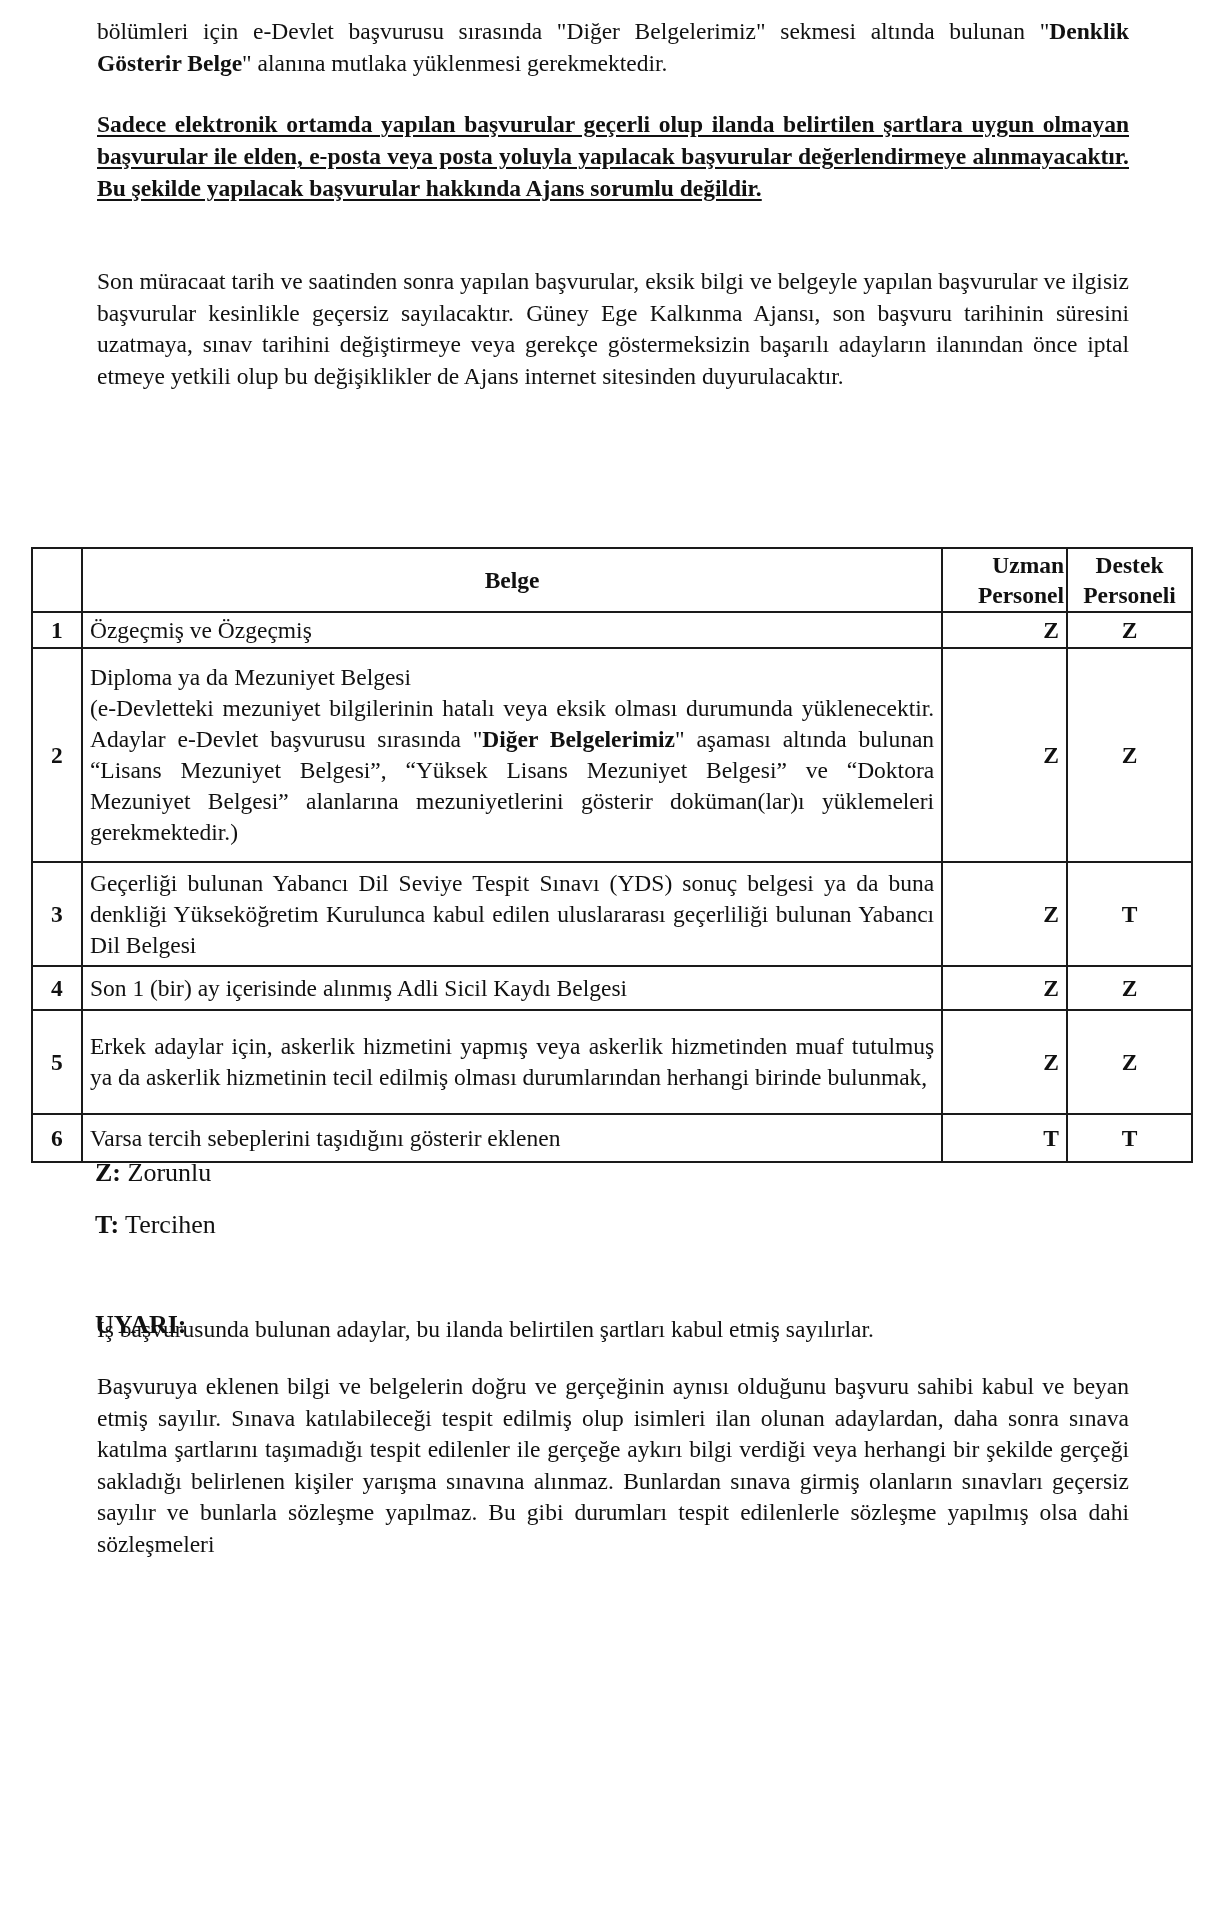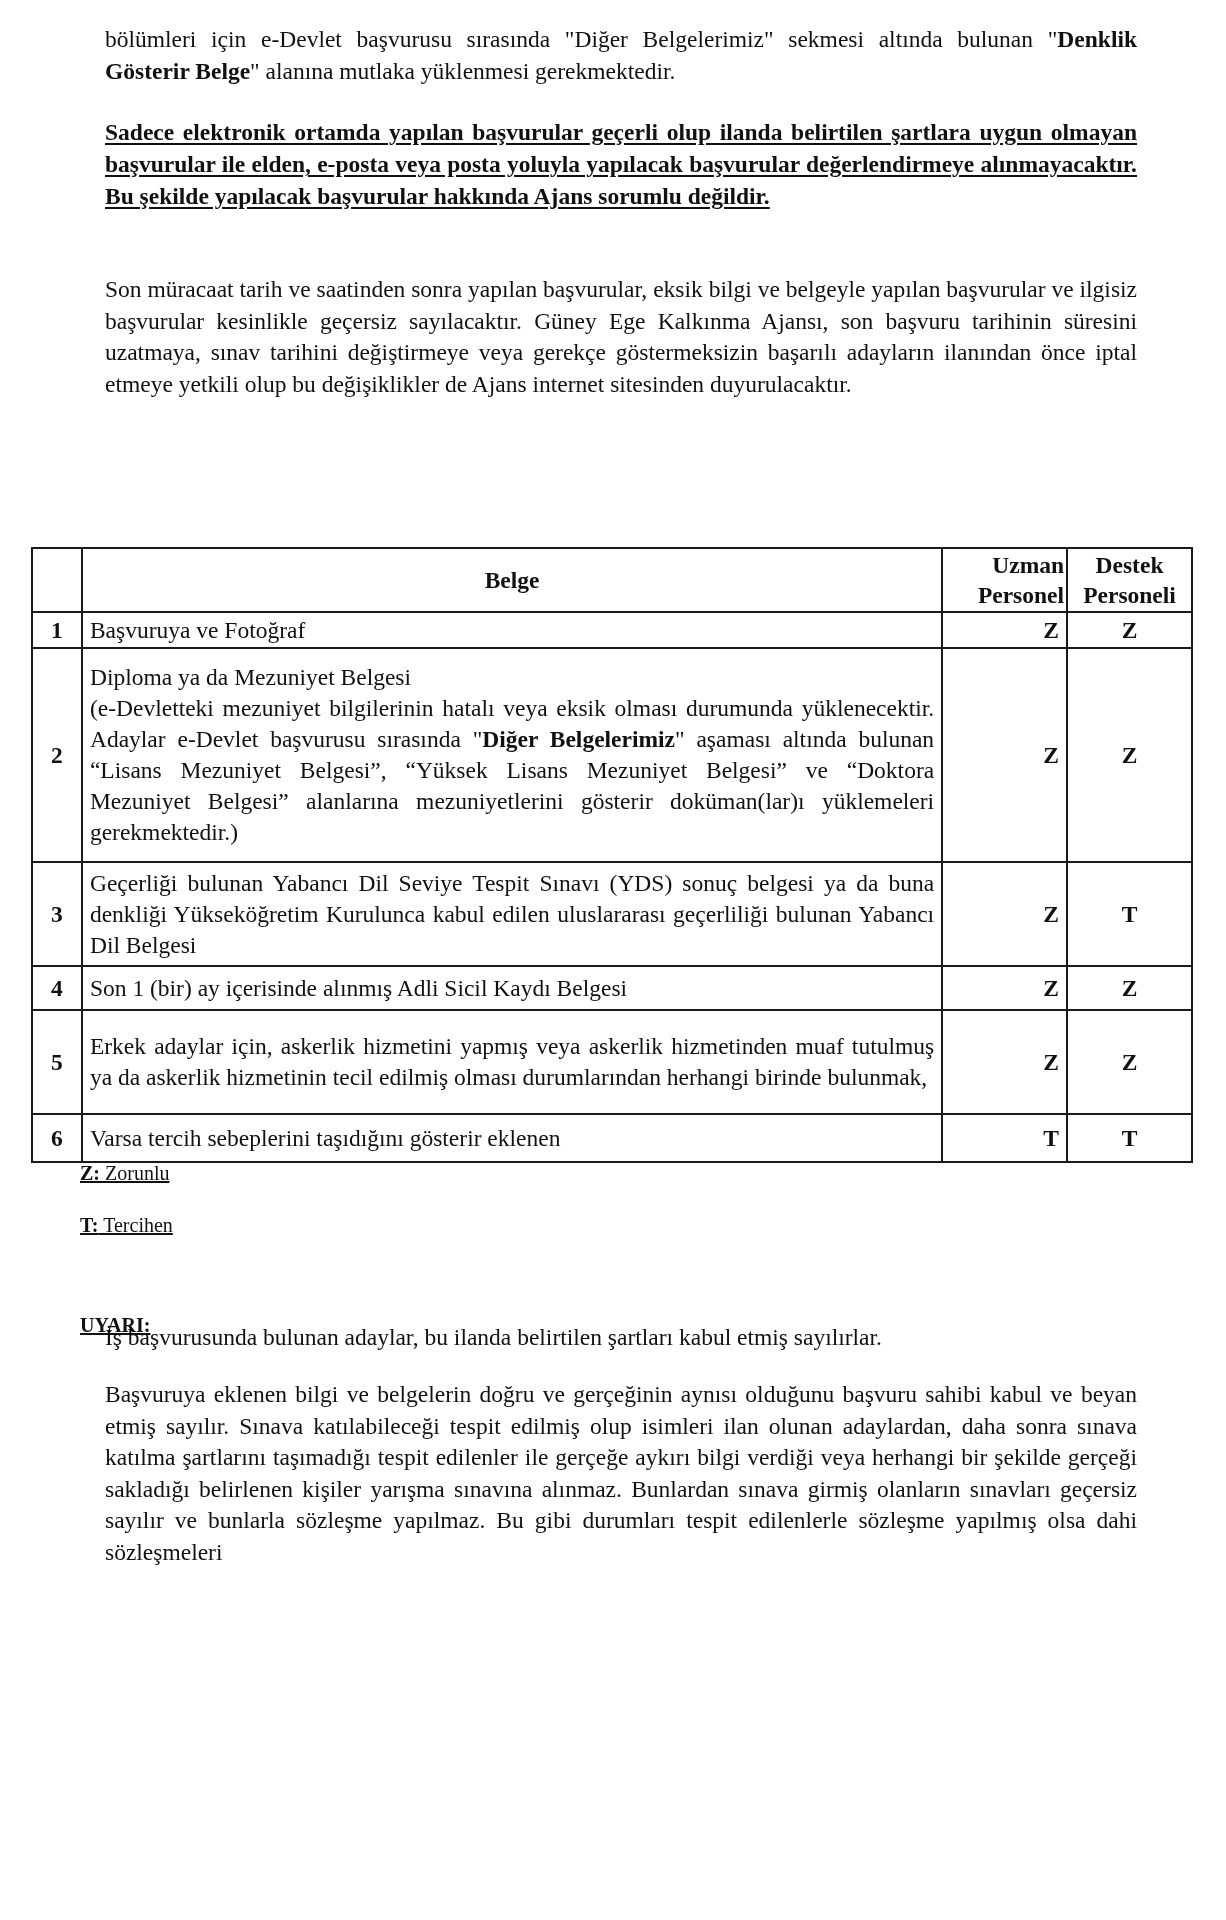--- a/index.html
+++ b/index.html
@@ -22,21 +22,21 @@
       width: 1226px;
       height: 1920px;
     }
     .para {
       position: absolute;
       left: 97px;
       width: 1032px;
       font-size: 23.5px;
       line-height: 31.5px;
       text-align: justify;
-      margin: 8px;
+      margin: 0;
     }
     .bold { font-weight: bold; }
     .under-bold {
       font-weight: bold;
       text-decoration: underline;
       text-decoration-thickness: 2px;
       text-underline-offset: 3px;
       line-height: 32px;
     }
     .table-caption {
@@ -75,24 +75,23 @@
     tr.r1 { height: 36px; }
     tr.r2 { height: 214px; }
     tr.r3 { height: 104px; }
     tr.r4 { height: 44px; }
     tr.r5 { height: 104px; }
     tr.r6 { height: 48px; }
     .doc-line { display: block; }
     .mark { font-size: 23.5px; }
     .legend {
       position: absolute;
-      left: 80px;
-      font-size: 20px;
+      left: 95px;
+      font-size: 26px;
       line-height: 30px;
-      text-decoration: underline;
     }
   </style>
 </head>
 <body>
 
 <div class="page">
 
   <p class="para" style="top:16px;">
     <span>bölümleri için e-Devlet başvurusu sırasında "Diğer Belgelerimiz" sekmesi altında bulunan</span>
     <span>"</span><span class="bold">Denklik Gösterir Belge</span><span>" alanına mutlaka yüklenmesi gerekmektedir.</span>
@@ -114,21 +113,21 @@
         <span class="doc-line">Personel</span>
       </th>
       <th class="col-de hdr-cell">
         <span class="doc-line">Destek</span>
         <span class="doc-line">Personeli</span>
       </th>
     </tr>
 
     <tr class="r1">
       <td class="col-num">1</td>
-      <td class="col-doc">Başvuruya ve Fotoğraf</td>
+      <td class="col-doc">Özgeçmiş ve Özgeçmiş</td>
       <td class="col-uz mark">Z</td>
       <td class="col-de mark">Z</td>
     </tr>
 
     <tr class="r2">
       <td class="col-num">2</td>
       <td class="col-doc">
         <span class="doc-line">Diploma ya da Mezuniyet Belgesi</span>
         <span>(e-Devletteki mezuniyet bilgilerinin hatalı veya eksik olması durumunda yüklenecektir. Adaylar e-Devlet başvurusu sırasında "</span><span class="bold">Diğer Belgelerimiz</span><span>" aşaması altında bulunan “Lisans Mezuniyet Belgesi”, “Yüksek Lisans Mezuniyet Belgesi” ve “Doktora Mezuniyet Belgesi” alanlarına mezuniyetlerini gösterir doküman(lar)ı yüklemeleri gerekmektedir.)</span>
       </td>

